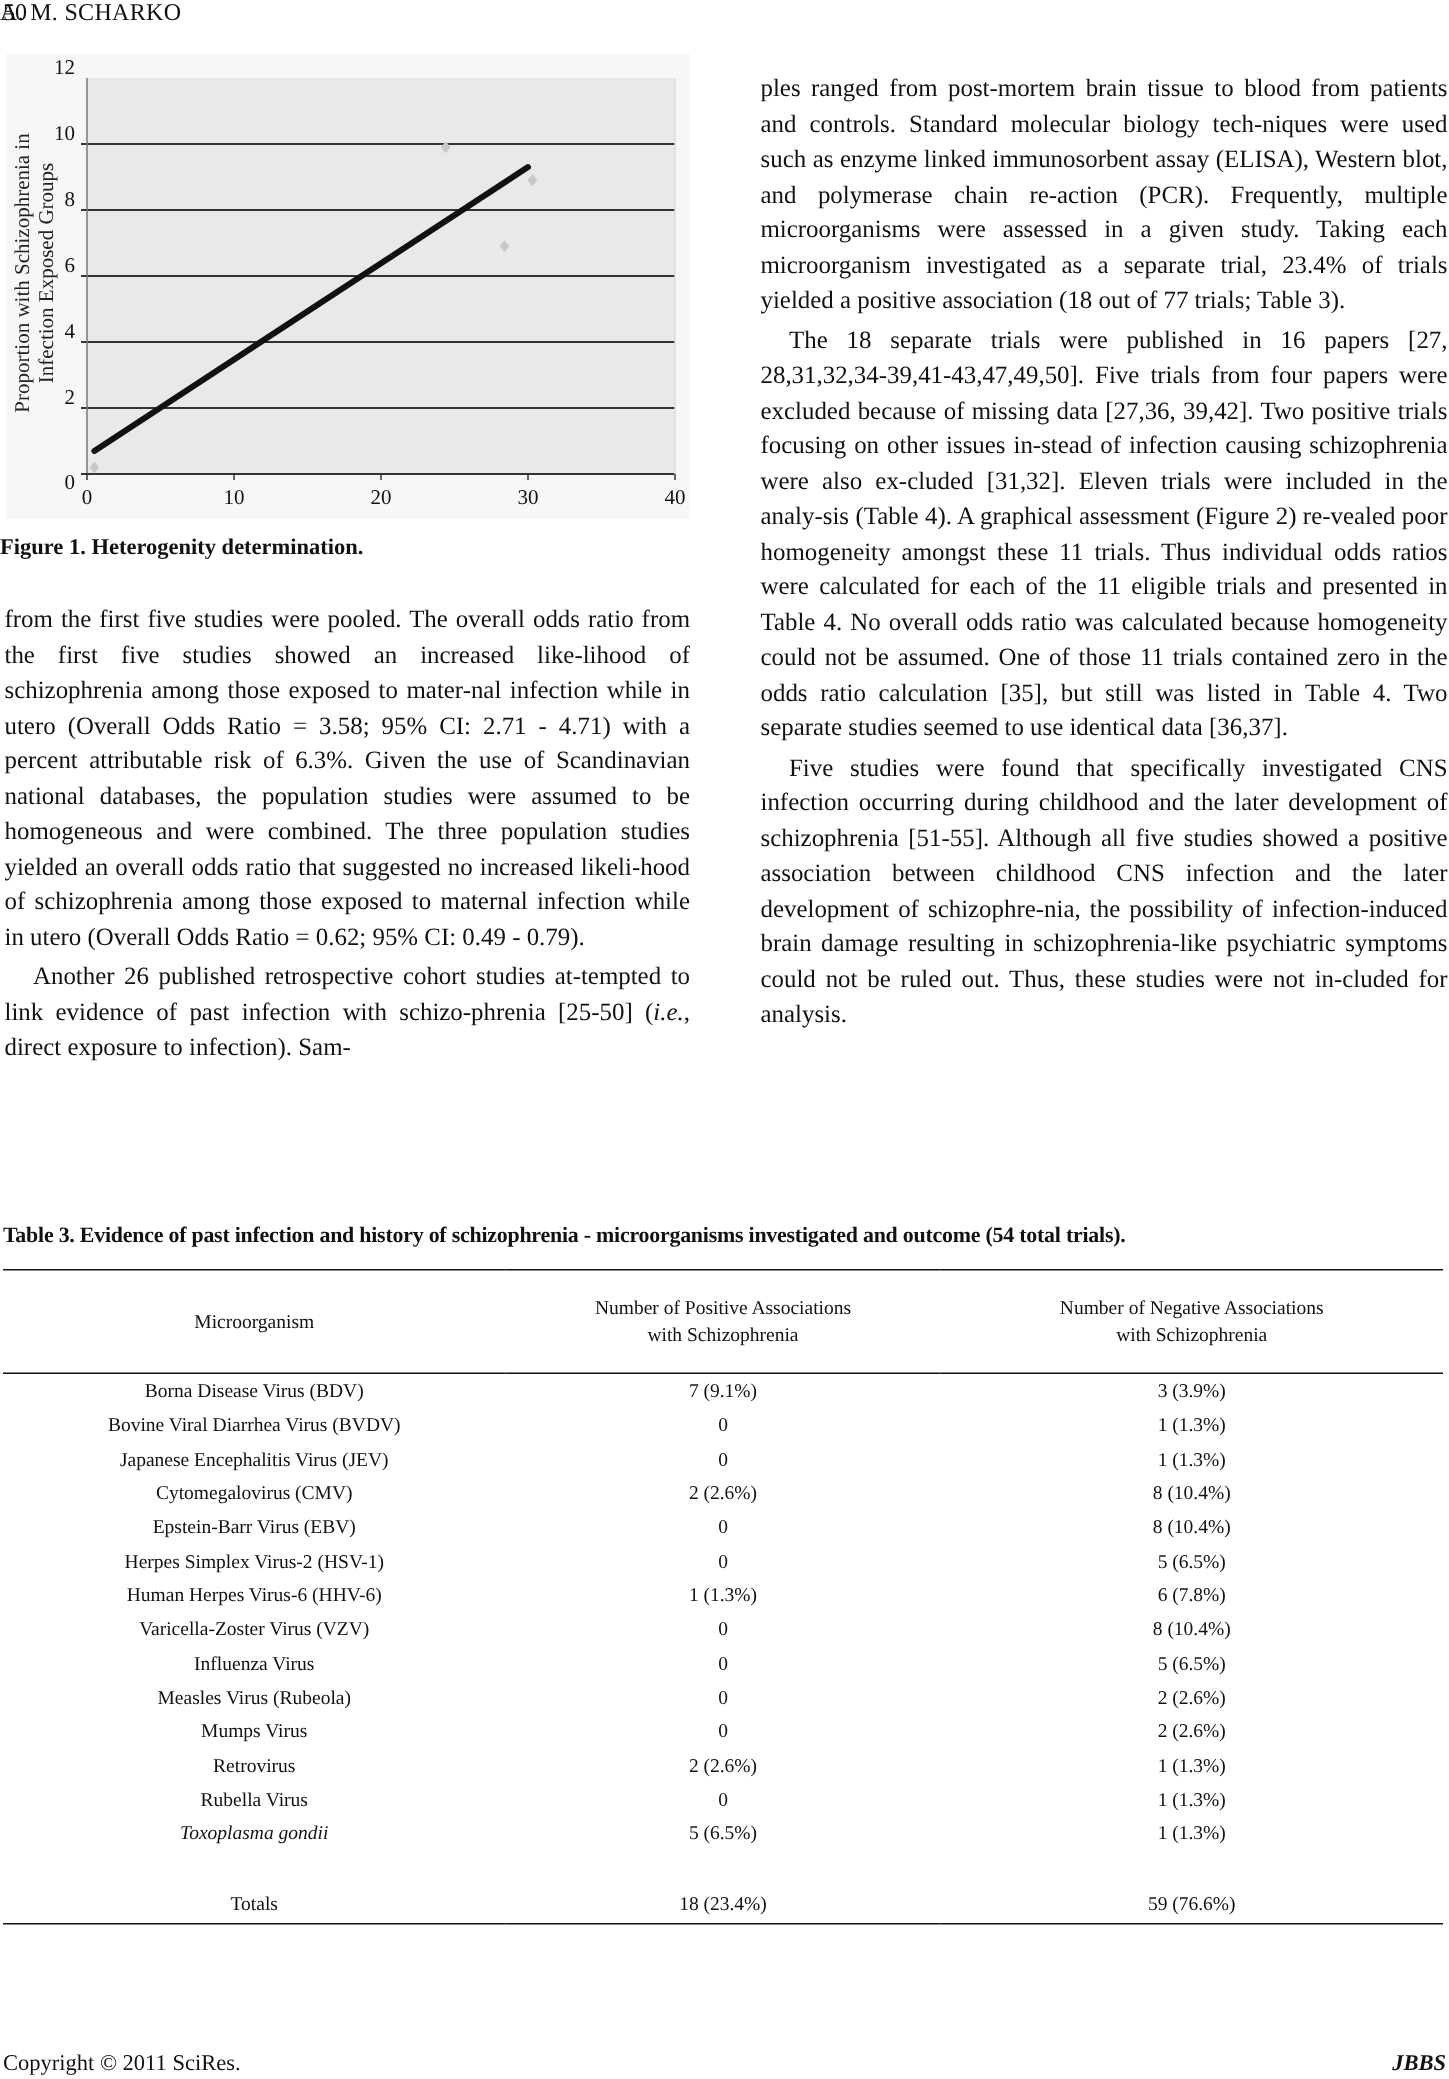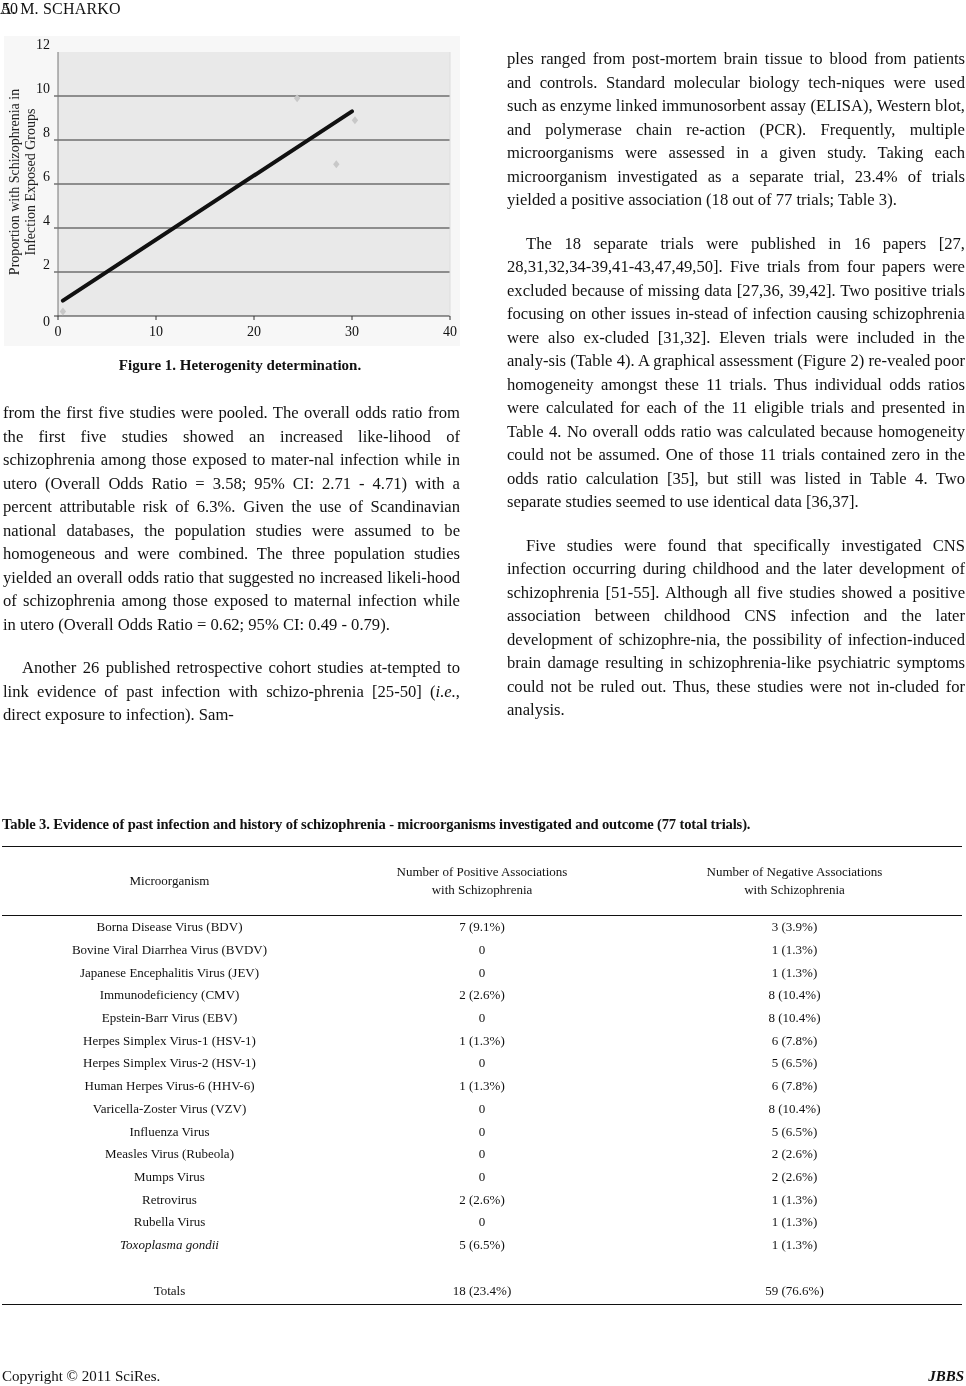--- a/index.html
+++ b/index.html
@@ -4,27 +4,27 @@
 <style>
   html, body { margin: 0; padding: 0; background: #ffffff; }
   body {
     width: 966px; height: 1386px; position: relative; overflow: hidden;
     font-family: "Liberation Serif", "DejaVu Serif", serif; color: #111;
   }
   .header-page { position: absolute; left: 2px; top: 0px; font-size: 16px; }
   .header-author { position: absolute; left: 0; width: 966px; top: 0px; text-align: left; font-size: 16px; letter-spacing: 0.2px; }
   .figure-wrap { position: absolute; left: 4px; top: 36px; width: 456px; height: 310px; background: #f7f7f7; }
   .figure-wrap svg { position: absolute; left: 0; top: 0; }
-  .fig-caption { position: absolute; left: 0; width: 480px; top: 357px; text-align: center; font-weight: bold; font-size: 15px; }
+  .fig-caption { position: absolute; left: 0; width: 480px; top: 357px; font-weight: bold; font-size: 15px; }
   .col { position: absolute; font-size: 16.6px; line-height: 23.5px; text-align: justify; }
   .col-left { left: 3px; top: 401px; width: 457px; }
   .col-right { left: 507px; top: 47px; width: 458px; }
   .col p { margin: 0; }
   .col p.indent { text-indent: 19px; }
-  .col p + p { margin-top: 20px; }
+  .col p + p { margin-top: 3px; }
   .table-caption { position: absolute; left: 2px; top: 816px; width: 962px; font-weight: bold; font-size: 14.6px; white-space: nowrap; letter-spacing: -0.15px; }
   .table3 { position: absolute; left: 2px; top: 846px; width: 960px; border-collapse: collapse; font-size: 13px; }
   .table3 th { font-weight: normal; text-align: center; vertical-align: middle; height: 68px; line-height: 18px; border-top: 1.5px solid #111; border-bottom: 1.5px solid #111; padding: 0; }
   .table3 td { text-align: center; height: 22.7px; padding: 0; }
   .table3 tr.spacer td { height: 22px; }
   .table3 tr.totals td { height: 26px; border-bottom: 1.5px solid #111; font-family: Liberation Serif, serif; }
   .col-a { width: 335px; } .col-b { width: 290px; } .col-c { width: 335px; }
   .italic { font-style: italic; }
   .footer-left { position: absolute; left: 2px; top: 1368px; font-size: 15px; }
   .footer-right { position: absolute; right: 2px; top: 1368px; font-size: 15px; font-weight: bold; font-style: italic; }
@@ -79,21 +79,21 @@
 <div class="col col-left" id="left-col">
     <p><span>from the first five studies were pooled. The overall odds ratio from the first five studies showed an increased like-lihood of schizophrenia among those exposed to mater-nal infection while in utero (Overall Odds Ratio = 3.58; 95% CI: 2.71 - 4.71) with a percent attributable risk of 6.3%. Given the use of Scandinavian national databases, the population studies were assumed to be homogeneous and were combined. The three population studies yielded an overall odds ratio that suggested no increased likeli-hood of schizophrenia among those exposed to maternal infection while in utero (Overall Odds Ratio = 0.62; 95% CI: 0.49 - 0.79).</span></p>
     <p class="indent"><span>Another 26 published retrospective cohort studies at-tempted to link evidence of past infection with schizo-phrenia [25-50] (</span><i>i.e.</i><span>, direct exposure to infection). Sam-</span></p>
   </div>
 <div class="col col-right" id="right-col">
     <p><span>ples ranged from post-mortem brain tissue to blood from patients and controls. Standard molecular biology tech-niques were used such as enzyme linked immunosorbent assay (ELISA), Western blot, and polymerase chain re-action (PCR). Frequently, multiple microorganisms were assessed in a given study. Taking each microorganism investigated as a separate trial, 23.4% of trials yielded a positive association (18 out of 77 trials; </span><b>Table 3</b><span>).</span></p>
     <p class="indent"><span>The 18 separate trials were published in 16 papers [27, 28,31,32,34-39,41-43,47,49,50]. Five trials from four papers were excluded because of missing data [27,36, 39,42]. Two positive trials focusing on other issues in-stead of infection causing schizophrenia were also ex-cluded [31,32]. Eleven trials were included in the analy-sis (</span><b>Table 4</b><span>). A graphical assessment (</span><b>Figure 2</b><span>) re-vealed poor homogeneity amongst these 11 trials. Thus individual odds ratios were calculated for each of the 11 eligible trials and presented in </span><b>Table 4</b><span>. No overall odds ratio was calculated because homogeneity could not be assumed. One of those 11 trials contained zero in the odds ratio calculation [35], but still was listed in </span><b>Table 4</b><span>. Two separate studies seemed to use identical data [36,37].</span></p>
     <p class="indent"><span>Five studies were found that specifically investigated CNS infection occurring during childhood and the later development of schizophrenia [51-55]. Although all five studies showed a positive association between childhood CNS infection and the later development of schizophre-nia, the possibility of infection-induced brain damage resulting in schizophrenia-like psychiatric symptoms could not be ruled out. Thus, these studies were not in-cluded for analysis.</span></p>
   </div>
 
-<div class="table-caption">Table 3. Evidence of past infection and history of schizophrenia - microorganisms investigated and outcome (77 total trials).</div>
+<div class="table-caption">Table 3. Evidence of past infection and history of schizophrenia - microorganisms investigated and outcome (54 total trials).</div>
 <table class="table3" id="table3">
   <thead>
     <tr>
       <th class="col-a"><span>Microorganism</span></th>
       <th class="col-b"><span>Number of Positive Associations</span><br><span>with Schizophrenia</span></th>
       <th class="col-c"><span>Number of Negative Associations</span><br><span>with Schizophrenia</span></th>
     </tr>
   </thead>
   <tbody id="table3-body">
       <tr>
@@ -105,33 +105,28 @@
         <td>Bovine Viral Diarrhea Virus (BVDV)</td>
         <td>0</td>
         <td>1 (1.3%)</td>
       </tr>
       <tr>
         <td>Japanese Encephalitis Virus (JEV)</td>
         <td>0</td>
         <td>1 (1.3%)</td>
       </tr>
       <tr>
-        <td>Immunodeficiency (CMV)</td>
+        <td>Cytomegalovirus (CMV)</td>
         <td>2 (2.6%)</td>
         <td>8 (10.4%)</td>
       </tr>
       <tr>
         <td>Epstein-Barr Virus (EBV)</td>
         <td>0</td>
         <td>8 (10.4%)</td>
-      </tr>
-      <tr>
-        <td>Herpes Simplex Virus-1 (HSV-1)</td>
-        <td>1 (1.3%)</td>
-        <td>6 (7.8%)</td>
       </tr>
       <tr>
         <td>Herpes Simplex Virus-2 (HSV-1)</td>
         <td>0</td>
         <td>5 (6.5%)</td>
       </tr>
       <tr>
         <td>Human Herpes Virus-6 (HHV-6)</td>
         <td>1 (1.3%)</td>
         <td>6 (7.8%)</td>

